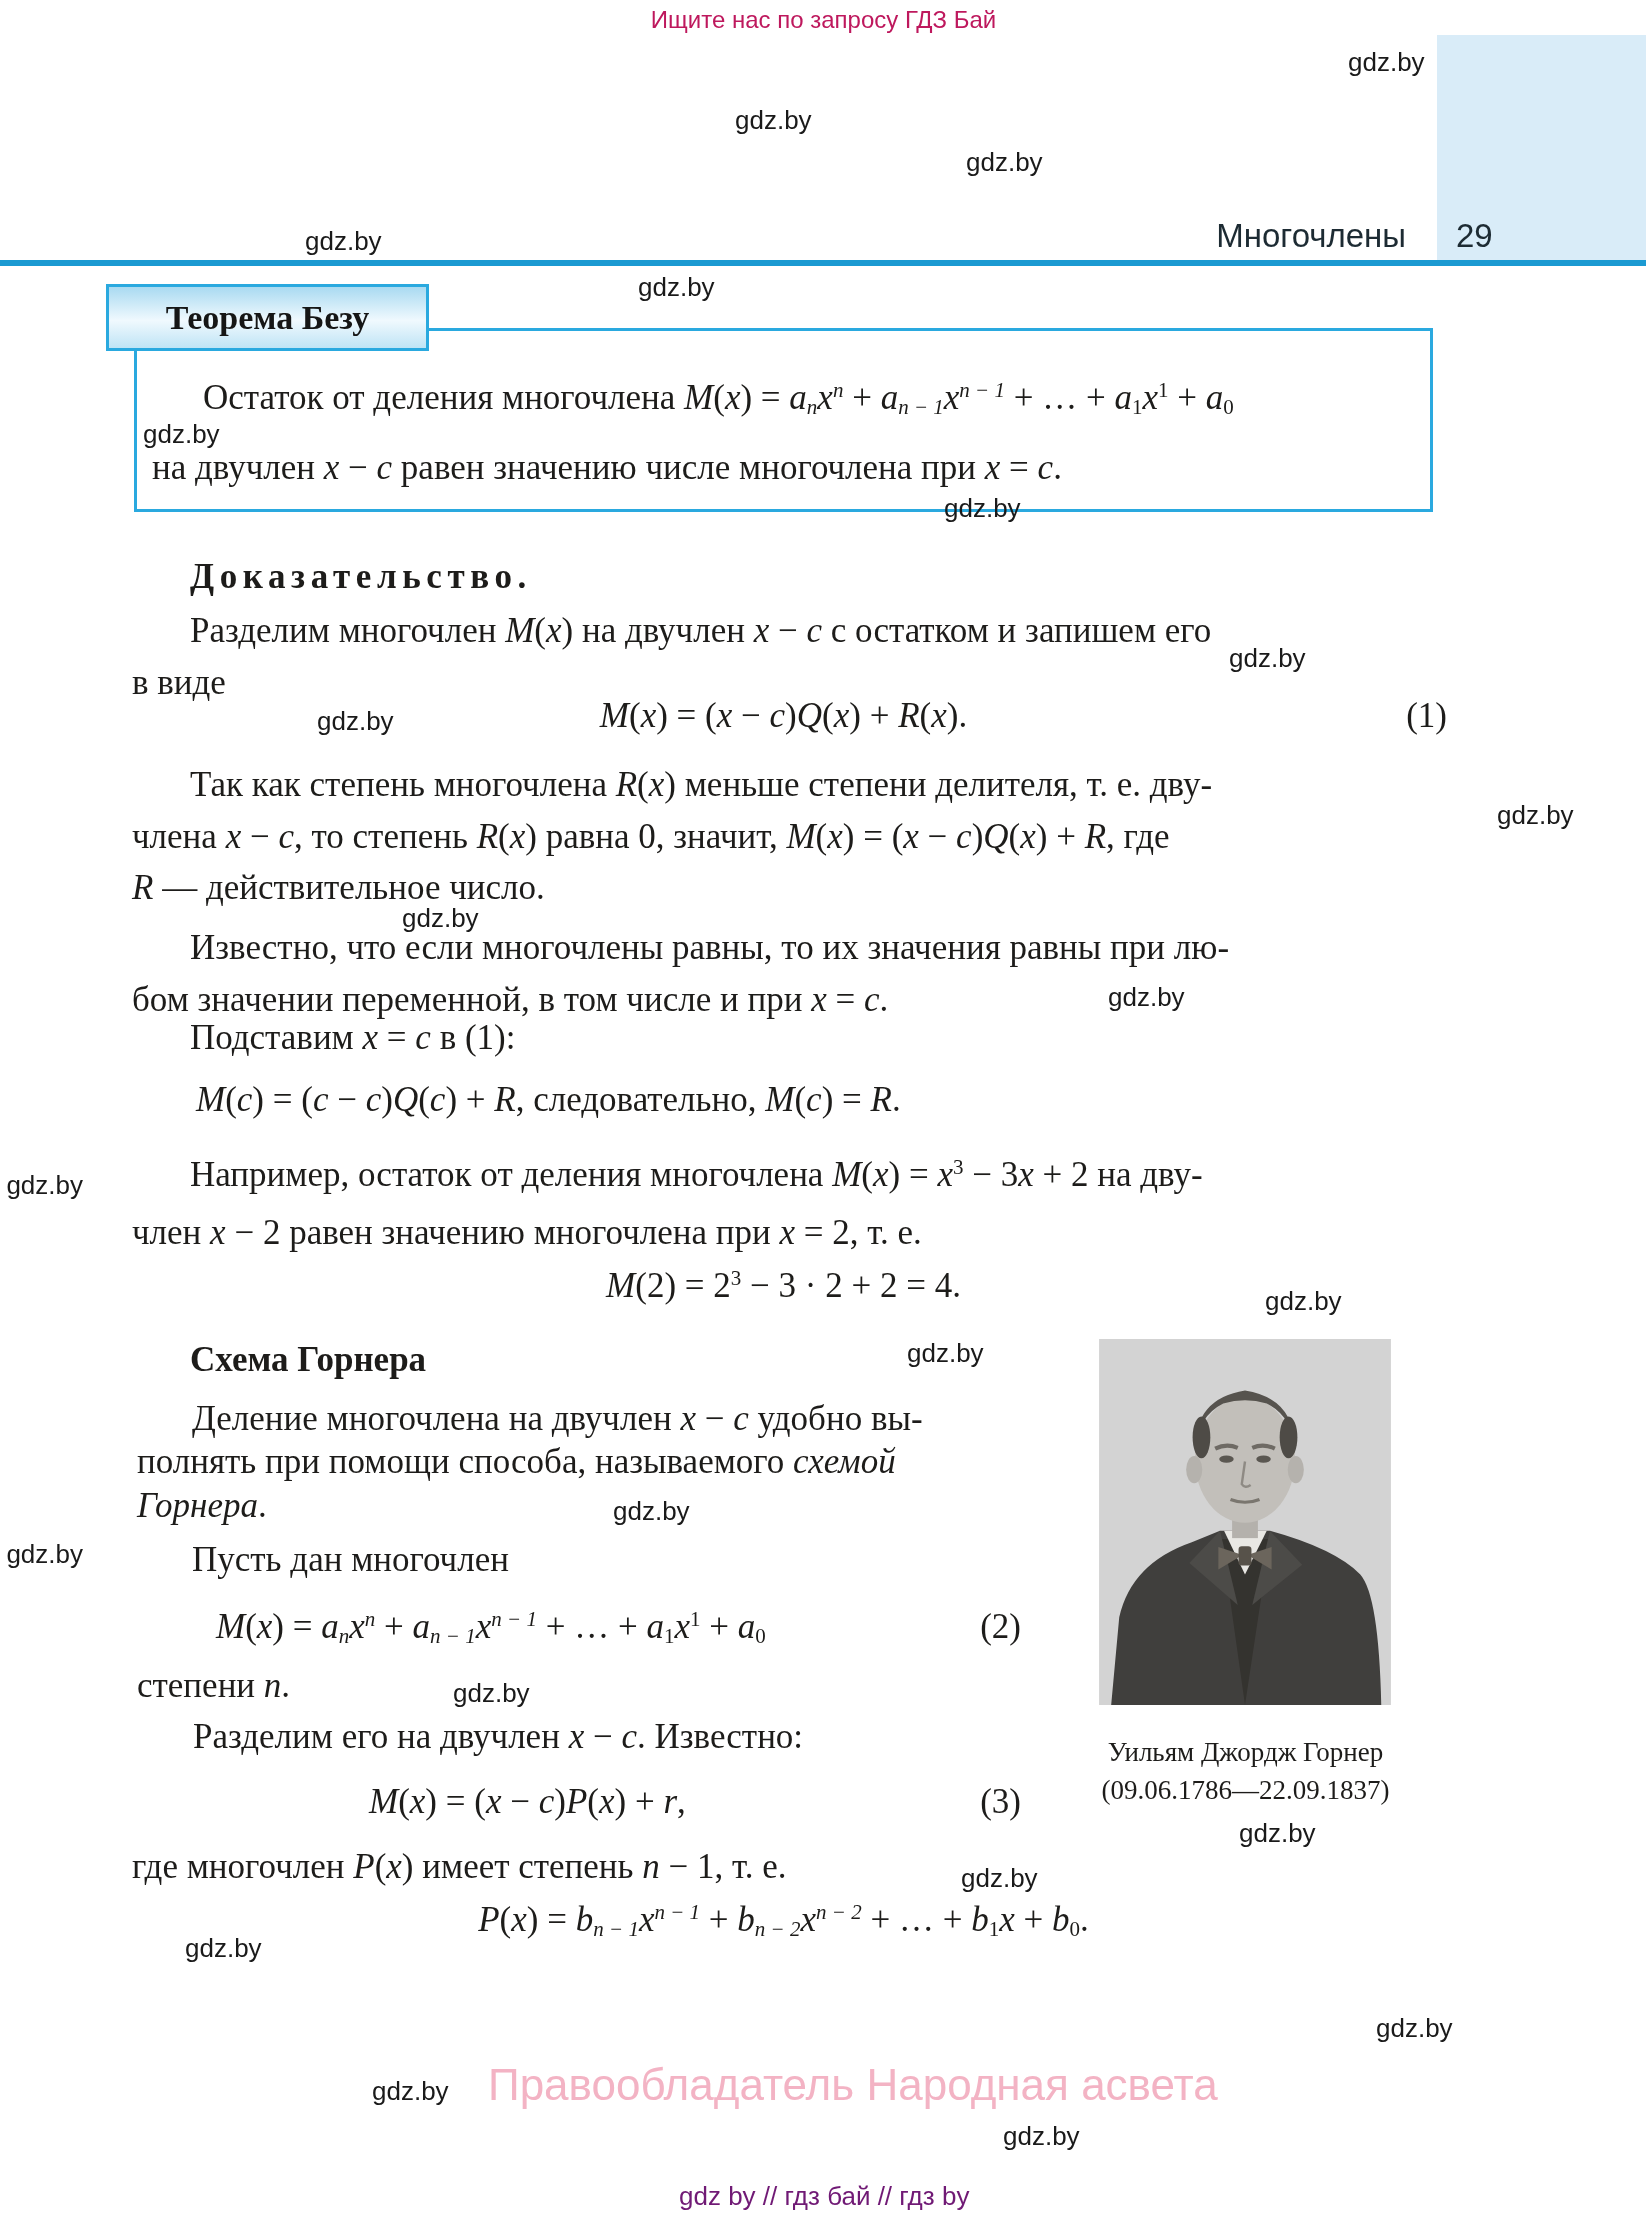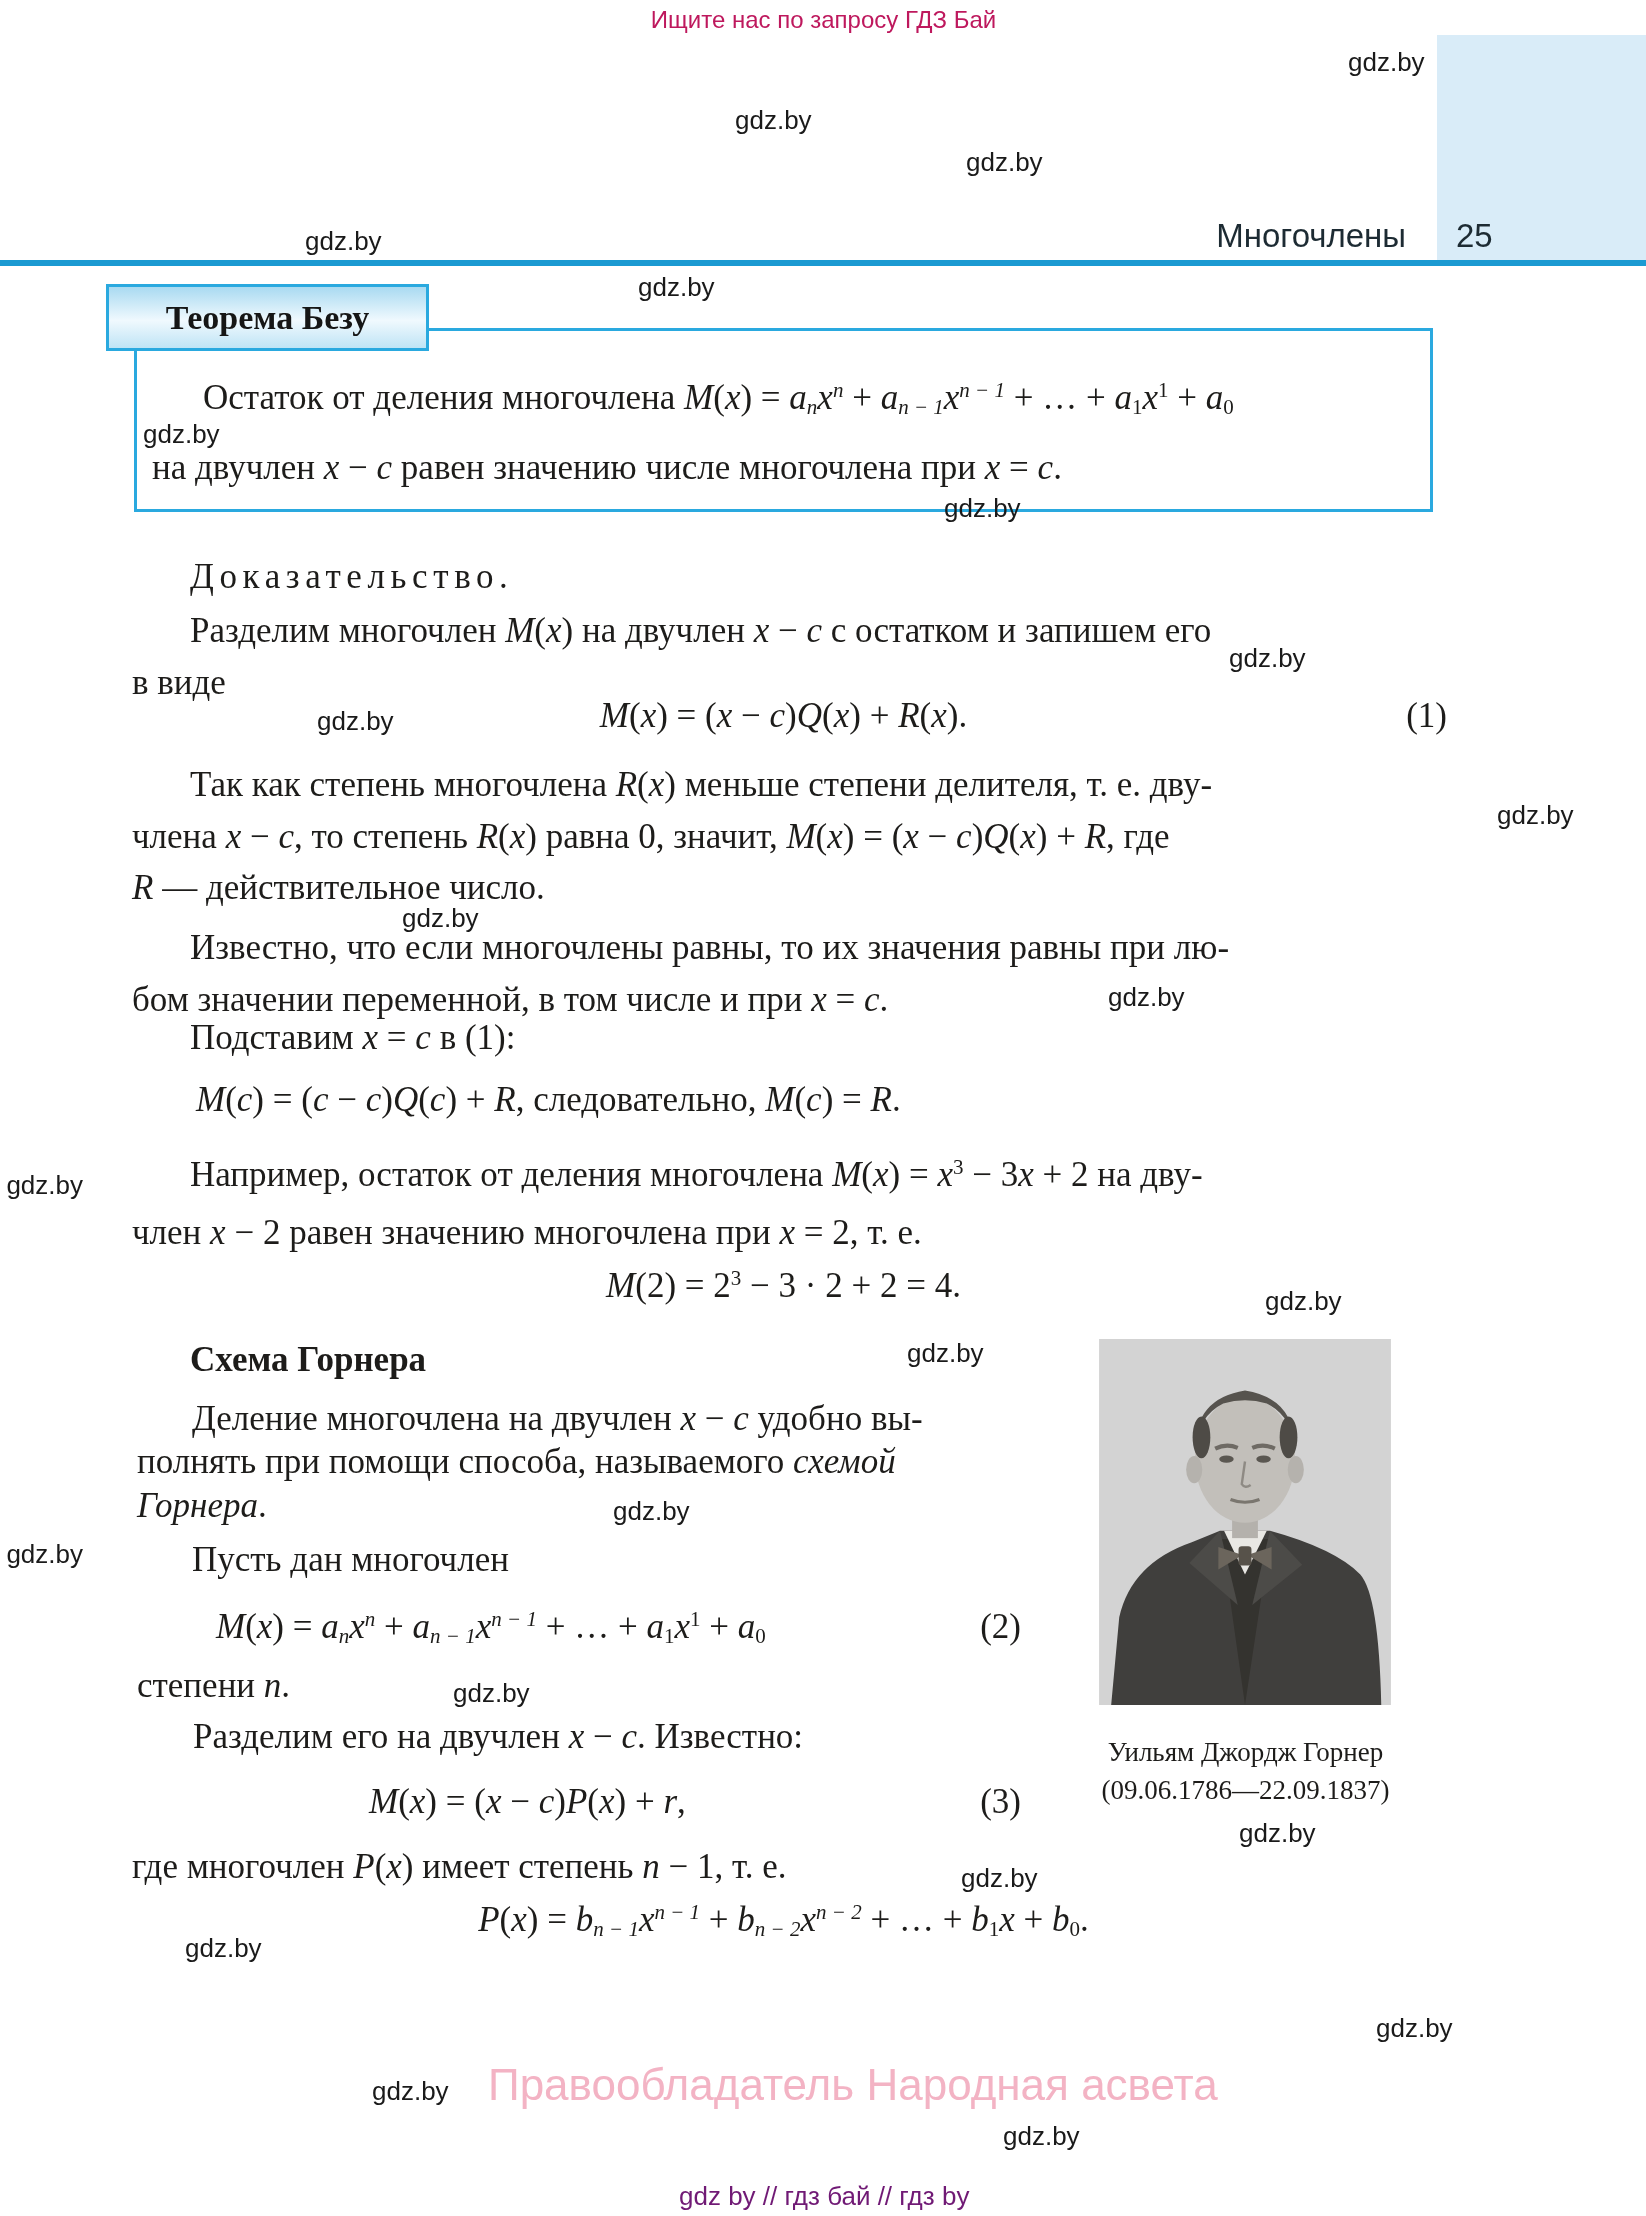--- a/index.html
+++ b/index.html
@@ -23,21 +23,21 @@
         border:3.2px solid #2aa9df;z-index:2;
         background:linear-gradient(180deg,#a9daf1 0%,#f0f9fe 55%,#bfe4f5 100%);
         display:flex;align-items:center;justify-content:center;
         font-size:34px;font-weight:bold;color:#161616;}
 
   
   .ln{position:absolute;white-space:nowrap;font-size:35px;line-height:1;}
   .eq{position:absolute;left:134px;width:1299px;text-align:center;
       white-space:nowrap;font-size:35px;line-height:1;}
   .eqn{position:absolute;font-size:35px;line-height:1;}
-  .hd{font-weight:normal;letter-spacing:5.6px;}
+  .hd{font-weight:bold;letter-spacing:5.6px;}
   .hd2{font-weight:bold;}
   .mi{font-style:italic;}
   .ms{font-size:0.60em;vertical-align:-0.26em;}
   .mp{font-size:0.60em;vertical-align:0.55em;}
 
   
   .photo{position:absolute;left:1099px;top:1339px;width:292px;height:366px;}
   .cap{position:absolute;left:1068px;width:355px;text-align:center;
        font-size:27px;line-height:1;white-space:nowrap;font-family:Liberation Serif, serif;}
 
@@ -53,21 +53,21 @@
 </style>
 </head>
 <body>
 
 <div class="page">
 
   <div class="green-banner">Ищите нас по запросу ГДЗ Бай</div>
 
   <div class="band"></div>
   <div class="hdr-title">Многочлены</div>
-  <div class="hdr-num">25</div>
+  <div class="hdr-num">29</div>
   <div class="rule"></div>
 
   <div class="tbox"></div>
   <div class="tlabel">Теорема Безу</div>
   <div class="ln" style="left:203px;top:380px"><span>Остаток от деления многочлена </span><span class="mi">M</span><span>(</span><span class="mi">x</span><span>)</span><span> = </span><span class="mi">a</span><span class="mi ms">n</span><span class="mi">x</span><span class="mi mp">n</span><span> + </span><span class="mi">a</span><span class="mi ms">n − 1</span><span class="mi">x</span><span class="mi mp">n − 1</span><span> + … + </span><span class="mi">a</span><span class="ms">1</span><span class="mi">x</span><span class="mp">1</span><span> + </span><span class="mi">a</span><span class="ms">0</span></div>
   <div class="ln" style="left:152px;top:450px"><span>на двучлен </span><span class="mi">x</span><span> − </span><span class="mi">c</span><span> равен значению числе многочлена при </span><span class="mi">x</span><span> = </span><span class="mi">c</span><span>.</span></div>
 
   <div class="ln hd" style="left:190px;top:559px"><span>Доказательство.</span></div>
   <div class="ln" style="left:190px;top:613px"><span>Разделим многочлен </span><span class="mi">M</span><span>(</span><span class="mi">x</span><span>)</span><span> на двучлен </span><span class="mi">x</span><span> − </span><span class="mi">c</span><span> с остатком и запишем его</span></div>
   <div class="ln" style="left:132px;top:665px"><span>в виде</span></div>

